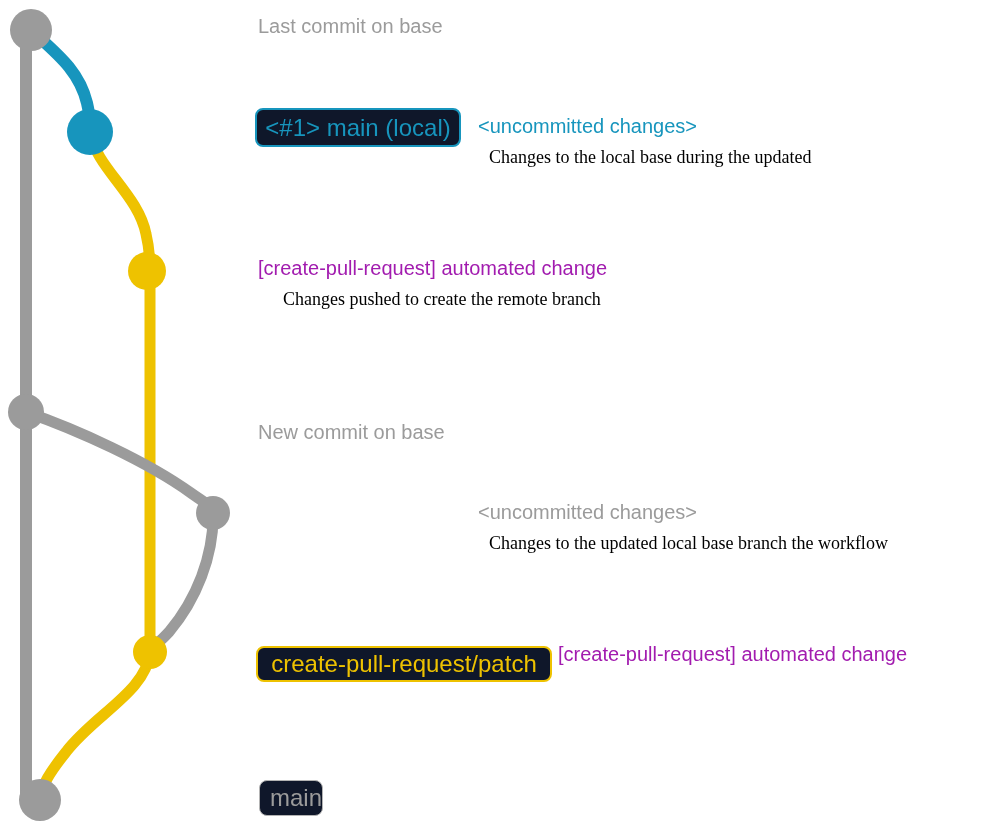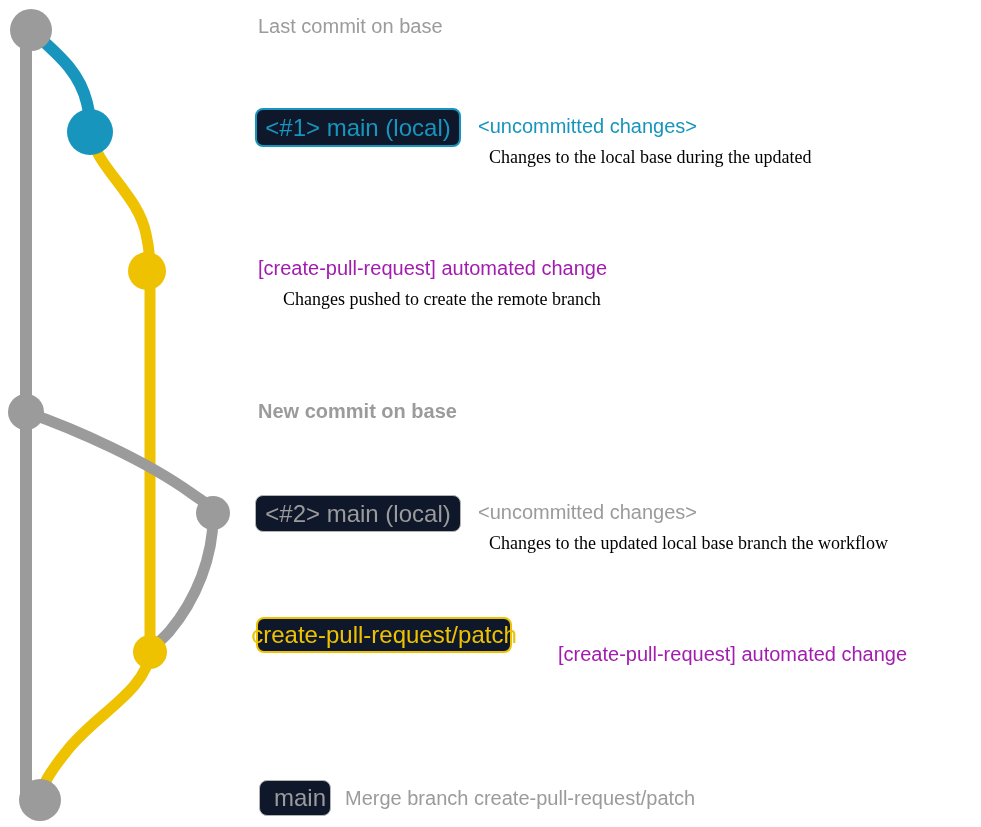--- a/index.html
+++ b/index.html
@@ -62,25 +62,23 @@
 
   <div class="lbl c-gray" style="left:258px;top:15px;">Last commit on base</div>
 
   <div class="tag tag-blue" style="left:255px;top:108px;width:206px;height:39px;">&lt;#1&gt; main (local)</div>
   <div class="lbl c-blue" style="left:478px;top:115px;">&lt;uncommitted changes&gt;</div>
   <div class="desc" style="left:489px;top:147px;">Changes to the local base during the updated</div>
 
   <div class="lbl c-yellow" style="left:258px;top:257px;">[create-pull-request] automated change</div>
   <div class="desc" style="left:270px;top:289px;margin-left:13px;">Changes pushed to create the remote branch</div>
 
-  <div class="lbl c-gray" style="left:258px;top:400px;font-weight:bold;">New commit on base</div>
+  <div class="lbl c-gray" style="left:258px;top:421px;">New commit on base</div>
 
-  <div class="tag tag-gray" style="left:255px;top:495px;width:206px;height:37px;">&lt;#2&gt; main (local)</div>
   <div class="lbl c-gray" style="left:478px;top:501px;">&lt;uncommitted changes&gt;</div>
   <div class="desc" style="left:489px;top:533px;">Changes to the updated local base branch the workflow</div>
 
-  <div class="tag tag-yellow" style="left:256px;top:617px;width:256px;height:36px;">create-pull-request/patch</div>
+  <div class="tag tag-yellow" style="left:256px;top:646px;width:296px;height:36px;">create-pull-request/patch</div>
   <div class="lbl c-yellow" style="left:558px;top:643px;">[create-pull-request] automated change</div>
 
-  <div class="tag tag-gray" style="left:259px;top:780px;width:72px;height:36px;padding-left:10px;">main</div>
-  <div class="lbl c-gray" style="left:345px;top:787px;">Merge branch create-pull-request/patch</div>
+  <div class="tag tag-gray" style="left:259px;top:780px;width:64px;height:36px;padding-left:10px;">main</div>
 
 </div>
 
 </body></html>

